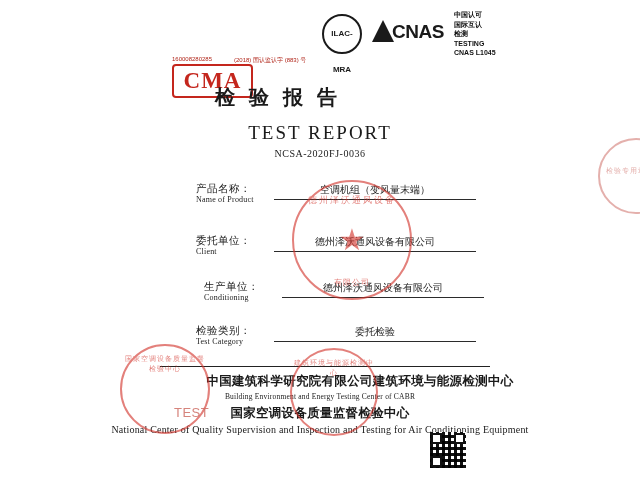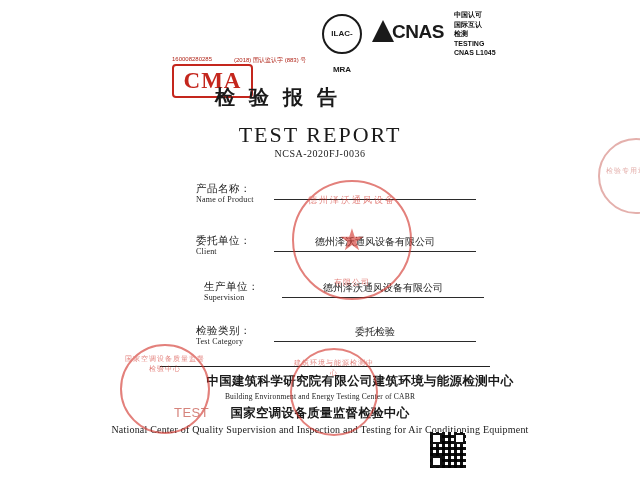--- a/index.html
+++ b/index.html
@@ -130,21 +130,21 @@
     text-indent: 14px;
     font-weight: bold;
     font-family: "Liberation Serif", serif;
   }
   .title-en {
     position: absolute;
     top: 122px;
     left: 0;
     width: 640px;
     text-align: center;
-    font-size: 22px;
+    font-size: 19px;
     letter-spacing: 2px;
     font-family: "Liberation Serif", serif;
   }
   .report-no {
     position: absolute;
     top: 148px;
     left: 0;
     width: 640px;
     text-align: center;
     font-size: 10px;
@@ -363,33 +363,34 @@
     </div>
   </div>
 
   <div class="title-cn">检验报告</div>
   <div class="title-en">TEST REPORT</div>
   <div class="report-no">NCSA-2020FJ-0036</div>
 
   <div class="field" style="top:182px;">
     <div class="lbl-cn">产品名称：</div>
     <div class="lbl-en">Name of Product</div>
+    <div class="value">空调机组（变风量末端）</div>
     <div class="rule"></div>
   </div>
 
   <div class="field" style="top:234px;">
     <div class="lbl-cn">委托单位：</div>
     <div class="lbl-en">Client</div>
     <div class="value">德州泽沃通风设备有限公司</div>
     <div class="rule"></div>
   </div>
 
   <div class="field" style="top:280px;margin-left:8px;">
     <div class="lbl-cn">生产单位：</div>
-    <div class="lbl-en">Supervision</div>
+    <div class="lbl-en">Conditioning</div>
     <div class="value">德州泽沃通风设备有限公司</div>
     <div class="rule"></div>
   </div>
 
   <div class="field" style="top:324px;">
     <div class="lbl-cn">检验类别：</div>
     <div class="lbl-en">Test Category</div>
     <div class="value">委托检验</div>
     <div class="rule"></div>
   </div>

